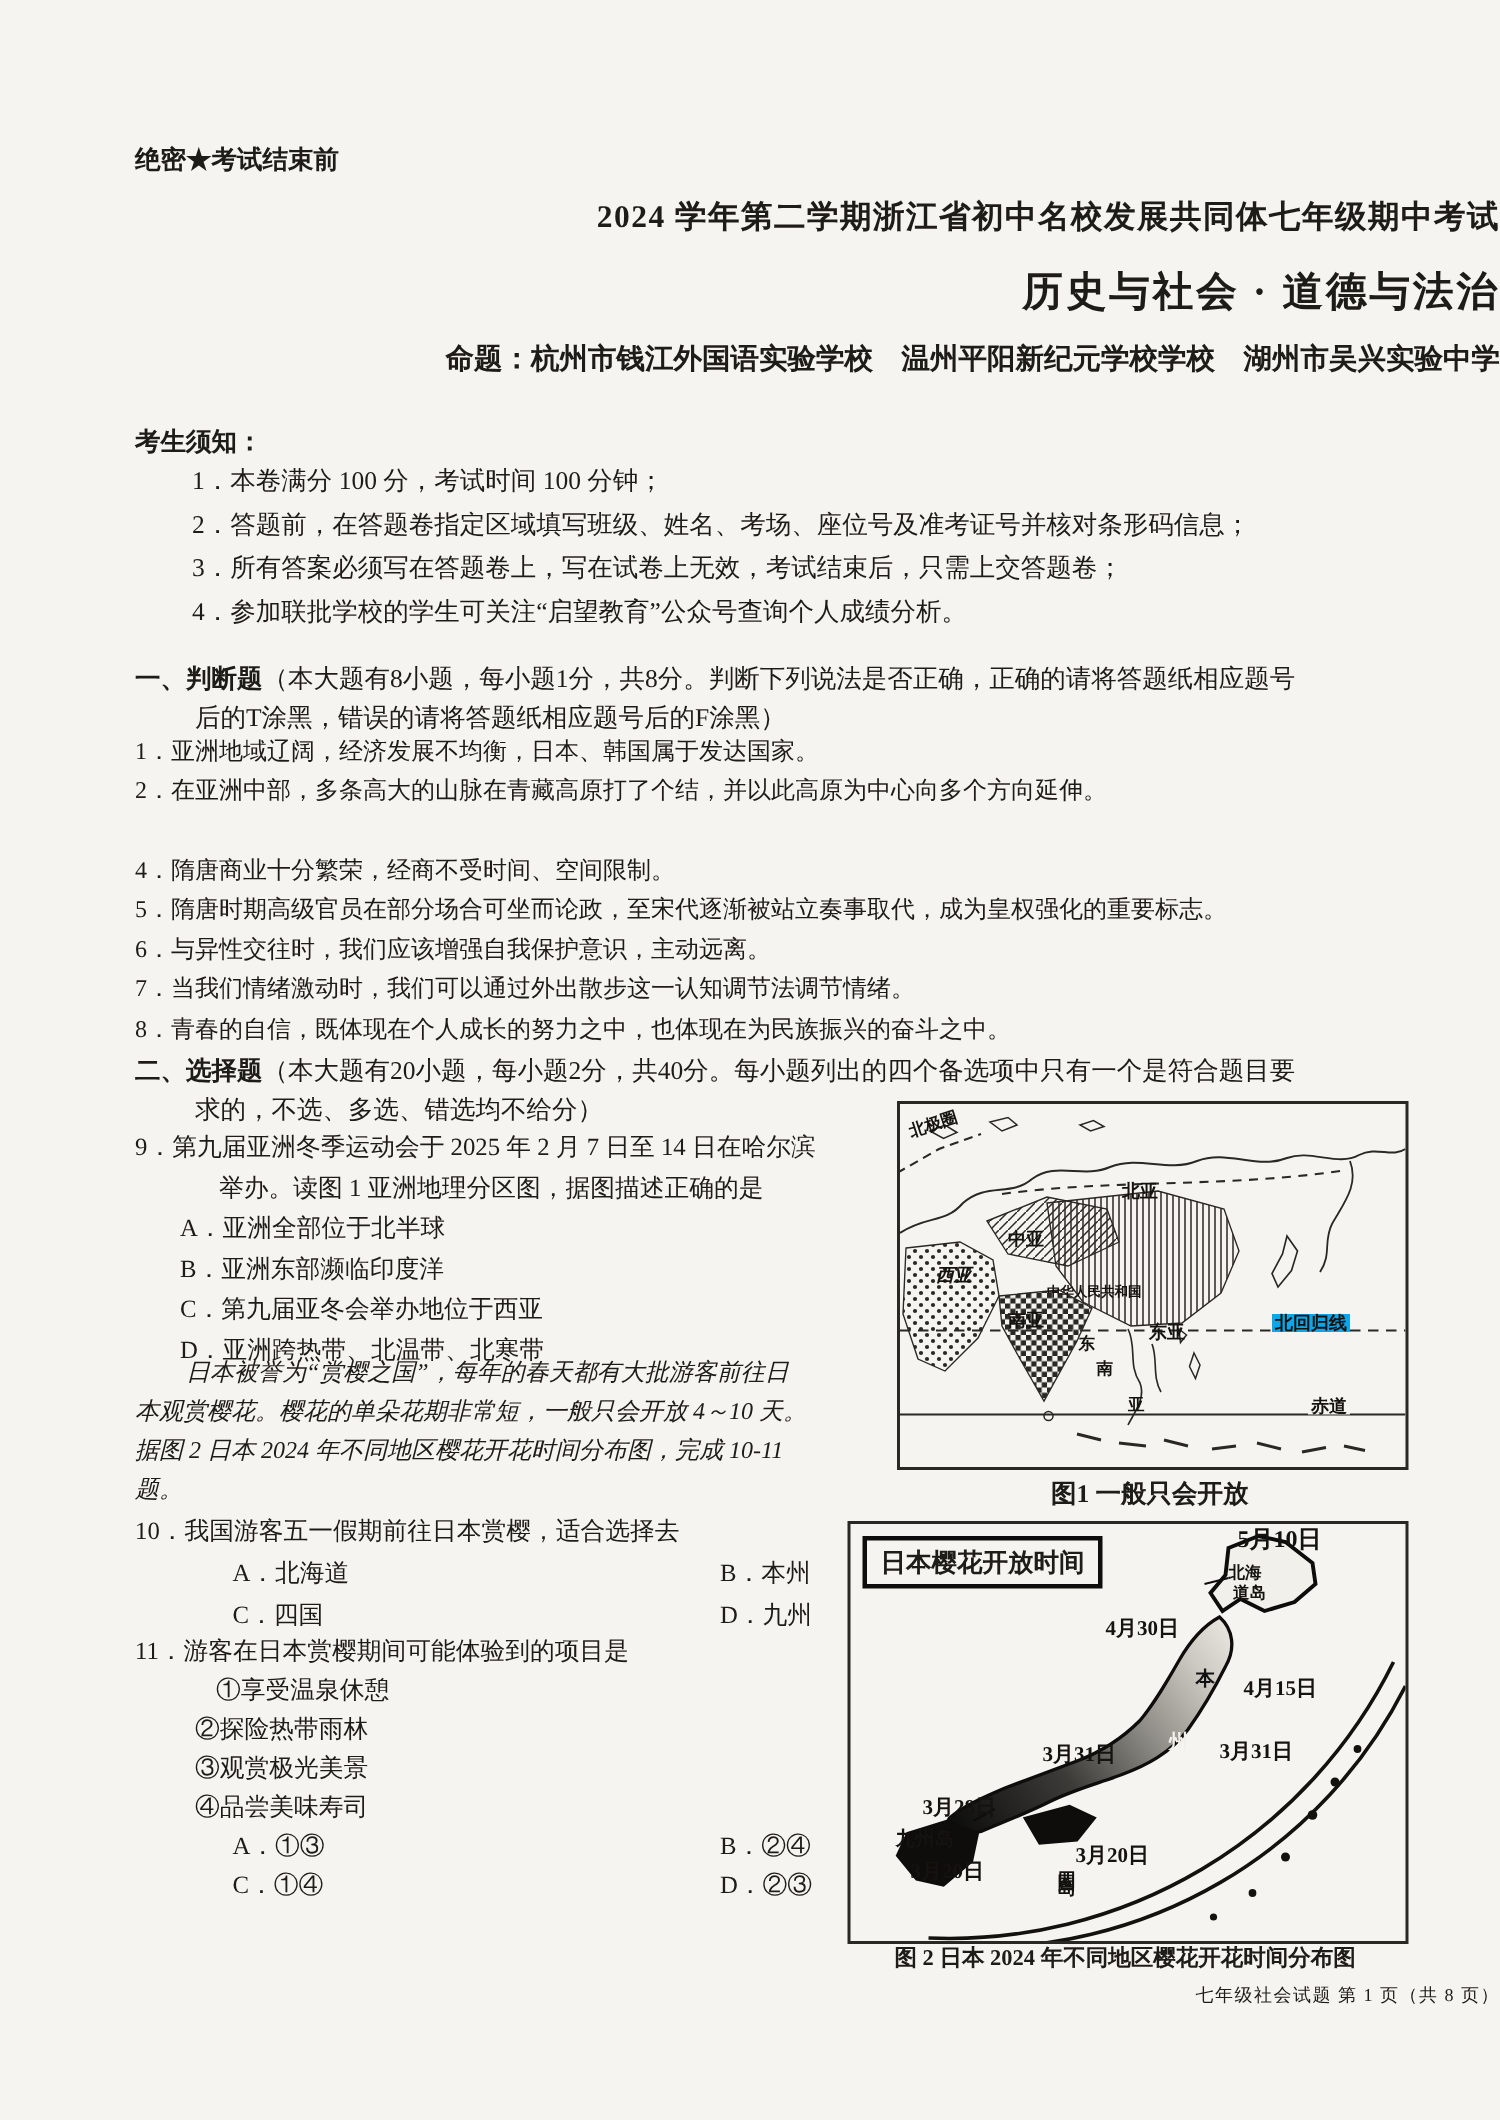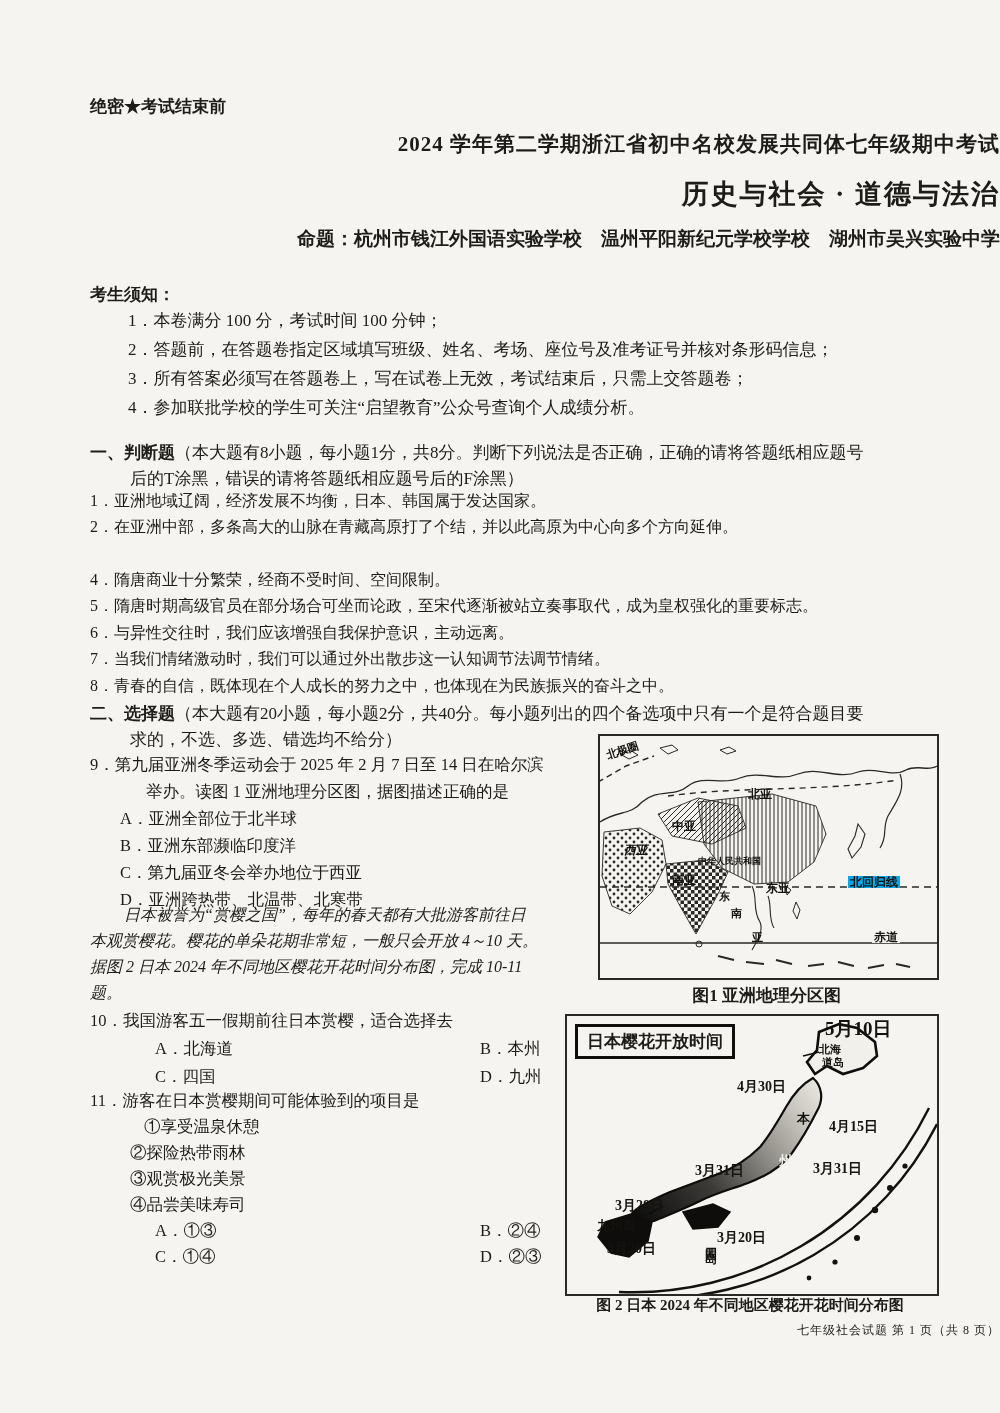--- a/index.html
+++ b/index.html
@@ -158,21 +158,21 @@
     <span class="maplabel" style="left:24px;top:108px;font-size:12px;font-style:italic;">西亚</span>
     <span class="maplabel" style="left:166px;top:106px;font-size:12px;margin-top:40px;">东亚</span>
     <span class="maplabel" style="left:98px;top:121px;font-size:9px;">中华人民共和国</span>
     <span class="maplabel" style="left:72px;top:138px;font-size:12px;">南亚</span>
     <span class="maplabel" style="left:119px;top:155px;font-size:11px;">东</span>
     <span class="maplabel" style="left:131px;top:172px;font-size:11px;">南</span>
     <span class="maplabel" style="left:152px;top:196px;font-size:11px;">亚</span>
     <span class="maplabel" style="left:248px;top:140px;font-size:12px;background:#0ea5e9;padding:0 2px;">北回归线</span>
     <span class="maplabel" style="left:272px;top:195px;font-size:12px;background:#f6f4f0;padding:0 2px;">赤道</span>
   </div>
-  <div class="abs figcap" style="left:598px;top:984px;width:337px;font-size:17px;">图1 亚洲地理分区图</div>
+  <div class="abs figcap" style="left:598px;top:984px;width:337px;font-size:17px;">图1 一般只会开放</div>
 
   <div class="abs figurebox" style="left:565px;top:1014px;width:370px;height:278px;">
     <svg width="370" height="278" viewBox="0 0 370 278">
       <defs>
         <linearGradient id="honshuGrad" x1="70" y1="210" x2="262" y2="66" gradientUnits="userSpaceOnUse">
           <stop offset="0" stop-color="#0b0b0a"></stop>
           <stop offset="0.35" stop-color="#3c3b38"></stop>
           <stop offset="0.6" stop-color="#8d8b85"></stop>
           <stop offset="0.82" stop-color="#cac8c0"></stop>
           <stop offset="1" stop-color="#efede7"></stop>
@@ -208,21 +208,21 @@
       <path d="M116,196 L146,188 L163,196 L151,211 L126,213 Z" fill="#0f0d0b" stroke="#0f0d0b" stroke-width="1.5"></path>
 
       <path d="M38,206 L64,198 L85,206 L81,225 L62,241 L44,237 L31,221 Z" fill="#0f0d0b" stroke="#0f0d0b" stroke-width="1.5"></path>
 
       <path d="M96,190 L82,198" stroke="#0f0d0b" stroke-width="1.5"></path>
       <path d="M52,214 L64,216" stroke="#0f0d0b" stroke-width="2"></path>
       <path d="M64,216 l6,2 l-6,3 z" fill="#0f0d0b"></path>
       <path d="M236,40 L252,36" stroke="#0f0d0b" stroke-width="1.5"></path>
     </svg>
     <div class="f2title">日本樱花开放时间</div>
-    <span class="maplabel" style="left:258px;top:3px;font-size:19px;">5月10日</span>
+    <span class="maplabel" style="left:258px;top:3px;font-size:16px;">5月10日</span>
     <span class="maplabel" style="left:252px;top:28px;font-size:11px;">北海</span>
     <span class="maplabel" style="left:255px;top:41px;font-size:11px;text-align:right;">道岛</span>
     <span class="maplabel" style="left:170px;top:64px;font-size:14px;">4月30日</span>
     <span class="maplabel" style="left:230px;top:96px;font-size:13px;color:#111;">本</span>
     <span class="maplabel" style="left:262px;top:104px;font-size:14px;">4月15日</span>
     <span class="maplabel" style="left:212px;top:138px;font-size:13px;color:#f2f0ea;">州</span>
     <span class="maplabel" style="left:246px;top:146px;font-size:14px;">3月31日</span>
     <span class="maplabel" style="left:128px;top:148px;font-size:14px;">3月31日</span>
     <span class="maplabel" style="left:48px;top:183px;font-size:14px;">3月28日</span>
     <span class="maplabel" style="left:30px;top:203px;font-size:13px;">九州岛</span>

